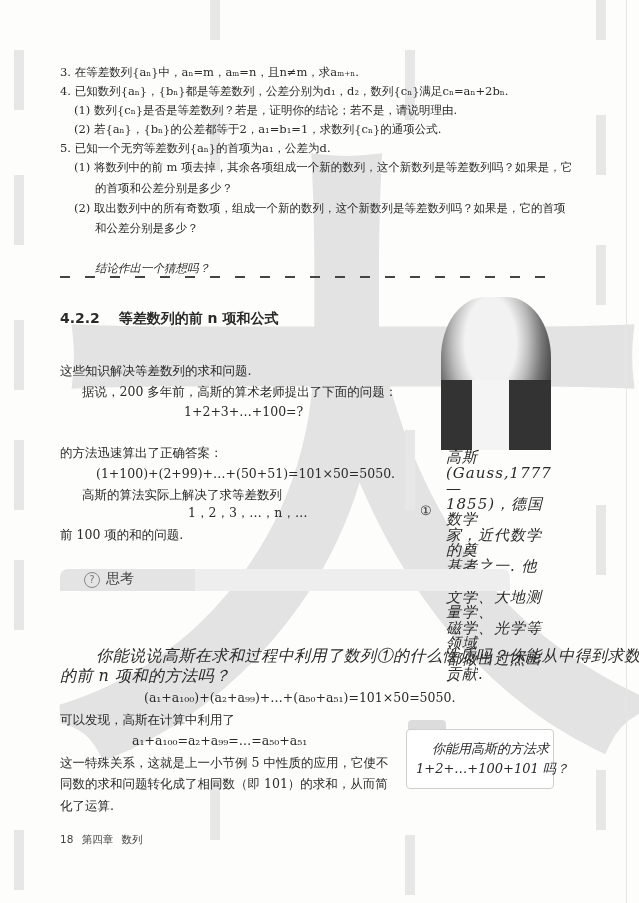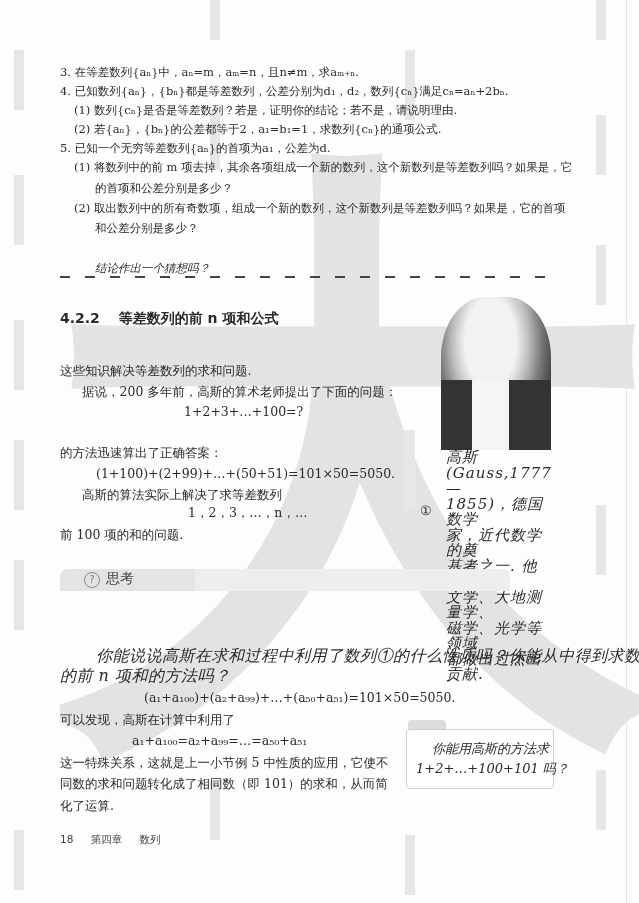--- a/index.html
+++ b/index.html
@@ -51,21 +51,21 @@
   }
   .think-label { position:absolute; left:106px; top:570px; font-family:"DejaVu Sans",sans-serif; font-size:14px; color:#444; }
   .think-text { position:absolute; font-size:16px; line-height:20px; letter-spacing:0.5px; font-style:italic; white-space:nowrap;margin-top:44px; }
   .aside-box {
     position:absolute; left:406px; top:729px; width:146px; height:58px;
     border:1px solid #cfcfcf; border-radius:4px; background:#fff;
   }
   .aside-tab { position:absolute; left:408px; top:720px; width:38px; height:14px; background:#dcdcdc; border-radius:4px 4px 0 0; }
   .aside-text { position:absolute; left:416px; width:130px; font-size:13px; line-height:18px; font-style:italic; white-space:nowrap; }
   .footer { position:absolute; left:60px; top:833px; font-family:"DejaVu Sans",sans-serif; font-size:10.5px; color:#444; }
-  .footer span { margin-right:14px; }
+  .footer span { margin-right:5px; }
 </style>
 </head>
 <body>
 
 <div class="wm-big" style="left:40px;top:150px;font-size:620px;">大</div>
 <div class="wm-one" style="left:14px;top:50px;height:60px;"></div>
 <div class="wm-one" style="left:14px;top:175px;height:70px;"></div>
 <div class="wm-one" style="left:14px;top:320px;height:70px;"></div>
 <div class="wm-one" style="left:14px;top:440px;height:70px;"></div>
 <div class="wm-one" style="left:14px;top:560px;height:70px;"></div>

